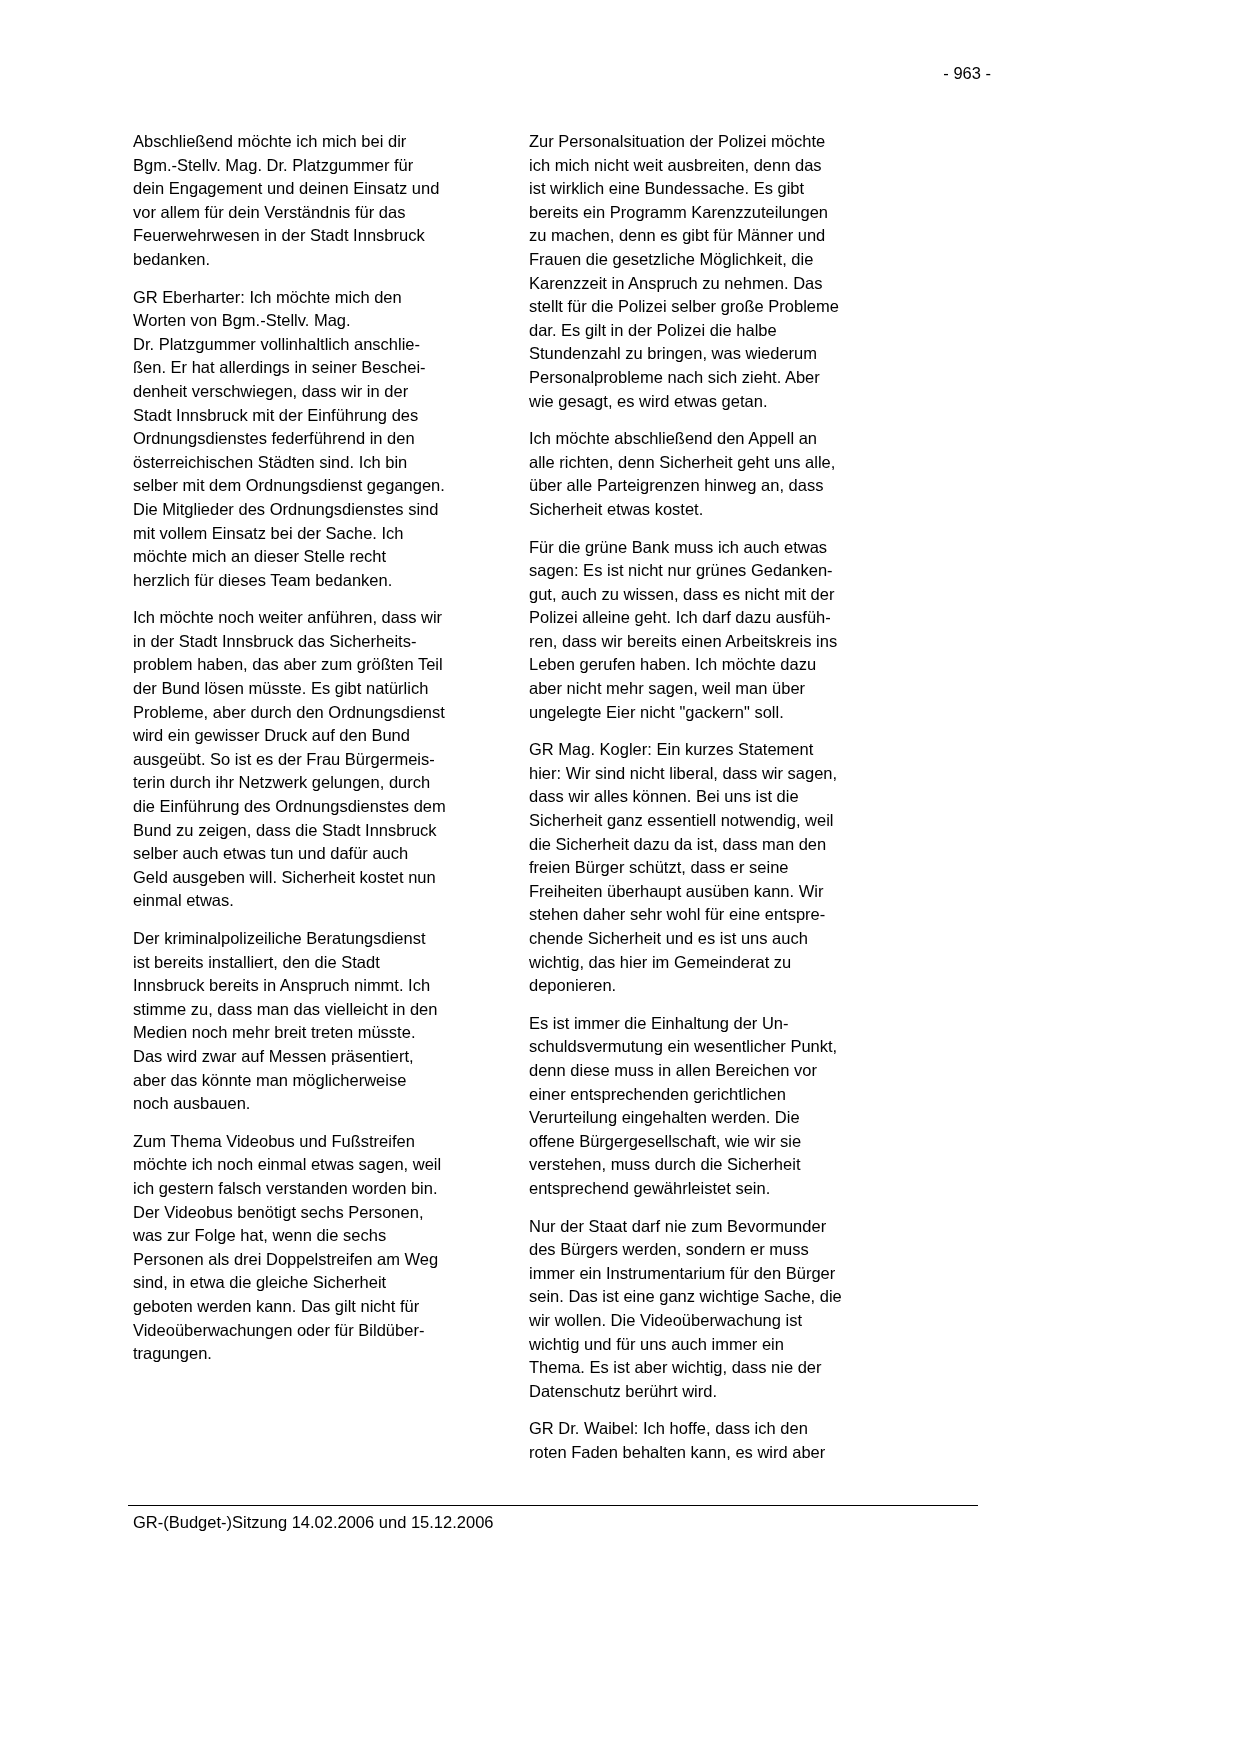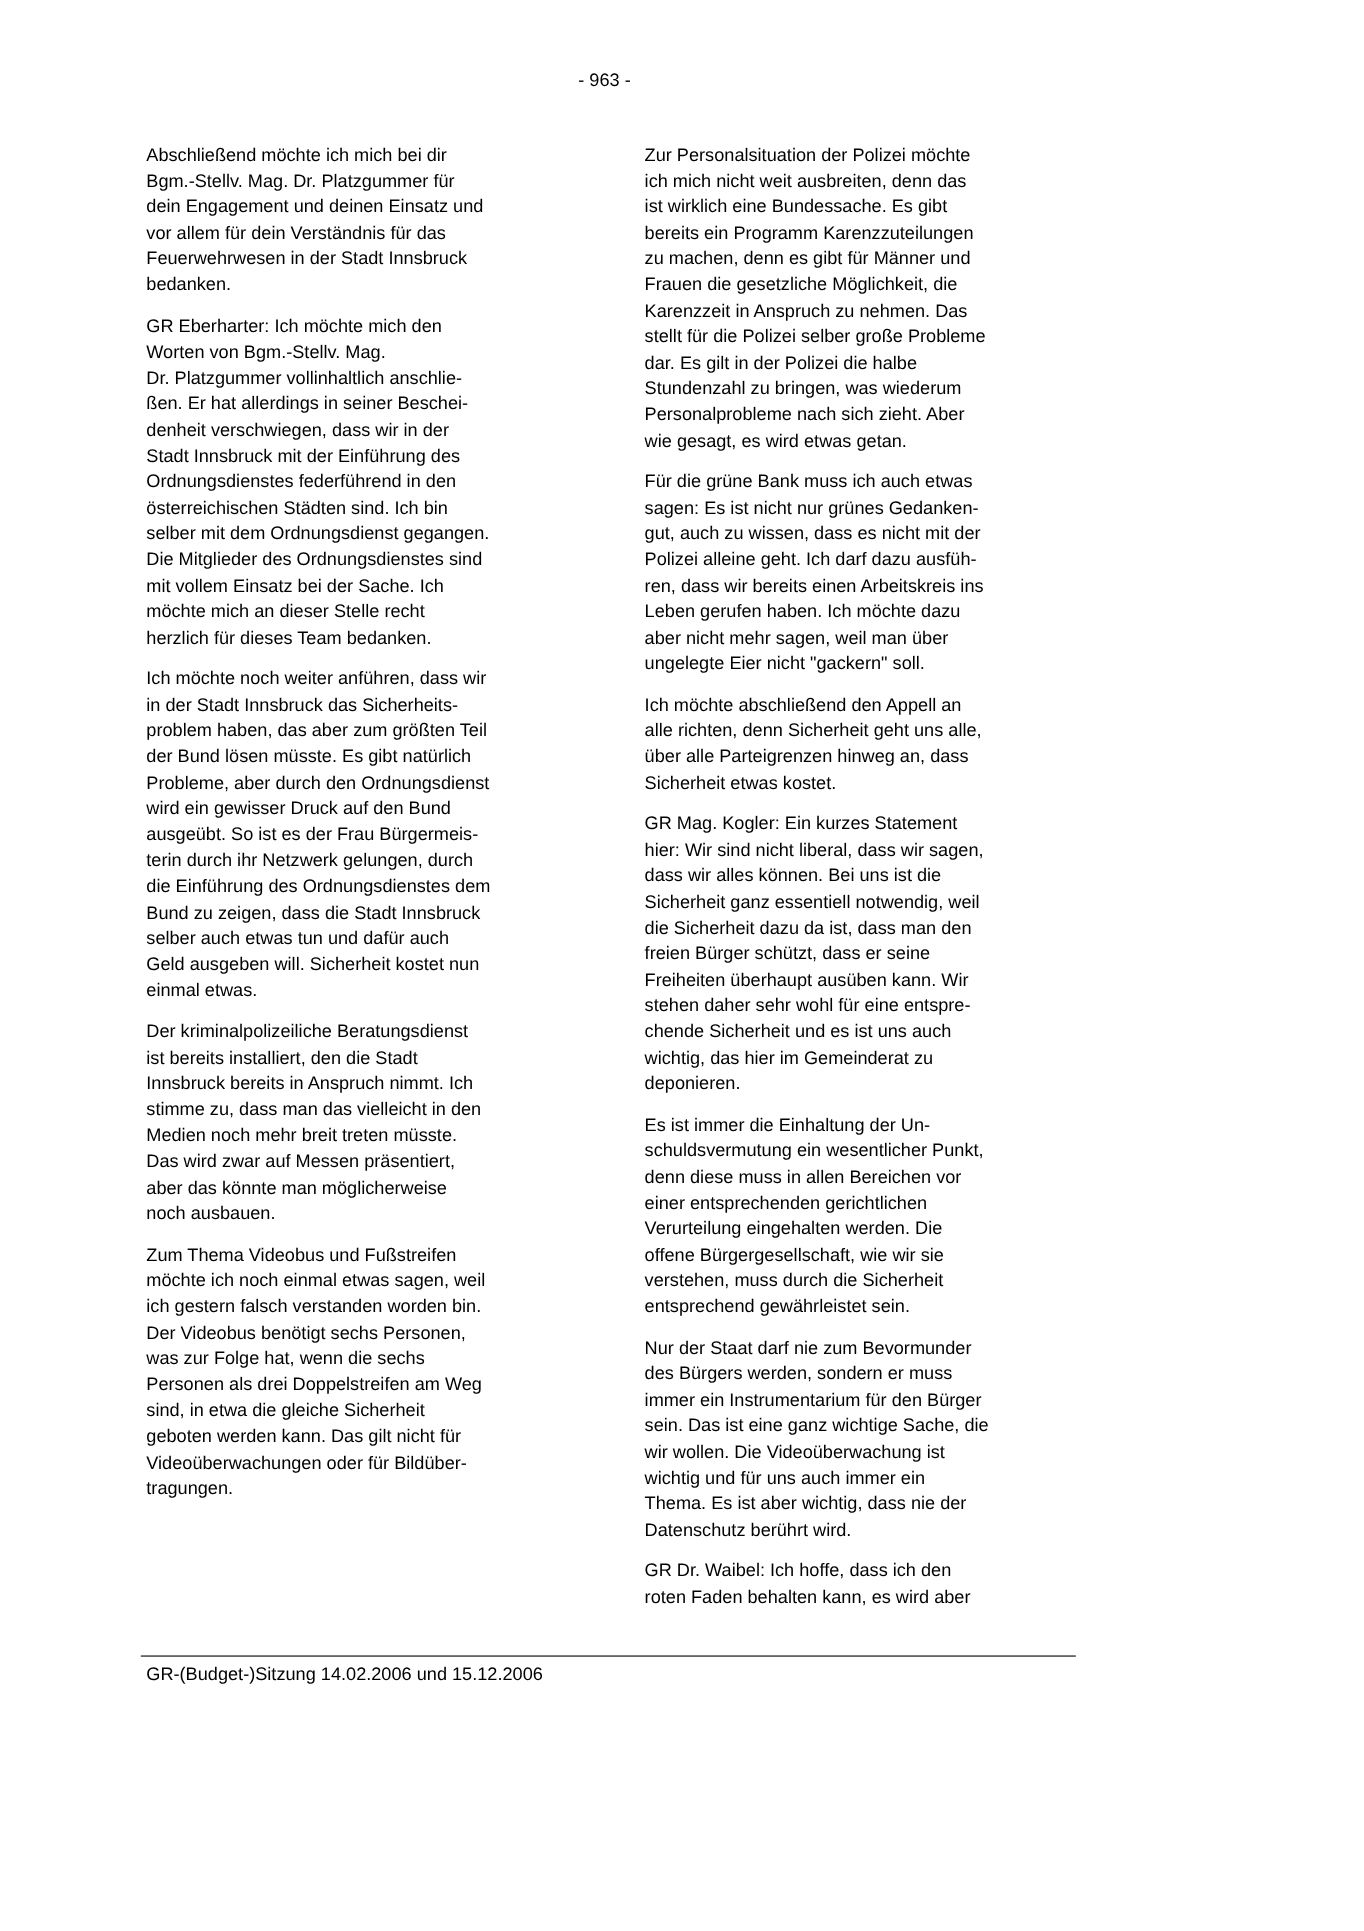--- a/index.html
+++ b/index.html
@@ -13,30 +13,29 @@
     height: 1755px;
     position: relative;
     font-family: "Liberation Sans", "DejaVu Sans", sans-serif;
     color: #000000;
     font-size: 16.5px;
     line-height: 23.6px;
   }
   .page-number {
     position: absolute;
     top: 62px;
-    left: 127px;
+    left: 146px;
     width: 845px;
-    text-align: center;
+    text-align: right;
   }
   .columns {
     position: absolute;
     top: 130px;
     left: 133px;
     display: flex;
-    gap: 57px;
   }
   .col {
     width: 396px;
   }
   .para {
     margin: 0 0 14px 0;
     white-space: pre-line;
     text-align: left;
   }
   .para strong {
@@ -120,32 +119,32 @@
 ist wirklich eine Bundessache. Es gibt
 bereits ein Programm Karenzzuteilungen
 zu machen, denn es gibt für Männer und
 Frauen die gesetzliche Möglichkeit, die
 Karenzzeit in Anspruch zu nehmen. Das
 stellt für die Polizei selber große Probleme
 dar. Es gilt in der Polizei die halbe
 Stundenzahl zu bringen, was wiederum
 Personalprobleme nach sich zieht. Aber
 wie gesagt, es wird etwas getan.</p>
+      <p class="para">Ich möchte abschließend den Appell an
+alle richten, denn Sicherheit geht uns alle,
+über alle Parteigrenzen hinweg an, dass
+Sicherheit etwas kostet.</p>
       <p class="para">Für die grüne Bank muss ich auch etwas
 sagen: Es ist nicht nur grünes Gedanken-
 gut, auch zu wissen, dass es nicht mit der
 Polizei alleine geht. Ich darf dazu ausfüh-
 ren, dass wir bereits einen Arbeitskreis ins
 Leben gerufen haben. Ich möchte dazu
 aber nicht mehr sagen, weil man über
 ungelegte Eier nicht "gackern" soll.</p>
-      <p class="para">Ich möchte abschließend den Appell an
-alle richten, denn Sicherheit geht uns alle,
-über alle Parteigrenzen hinweg an, dass
-Sicherheit etwas kostet.</p>
       <p class="para"><strong>GR Mag. Kogler:</strong> Ein kurzes Statement
 hier: Wir sind nicht liberal, dass wir sagen,
 dass wir alles können. Bei uns ist die
 Sicherheit ganz essentiell notwendig, weil
 die Sicherheit dazu da ist, dass man den
 freien Bürger schützt, dass er seine
 Freiheiten überhaupt ausüben kann. Wir
 stehen daher sehr wohl für eine entspre-
 chende Sicherheit und es ist uns auch
 wichtig, das hier im Gemeinderat zu

